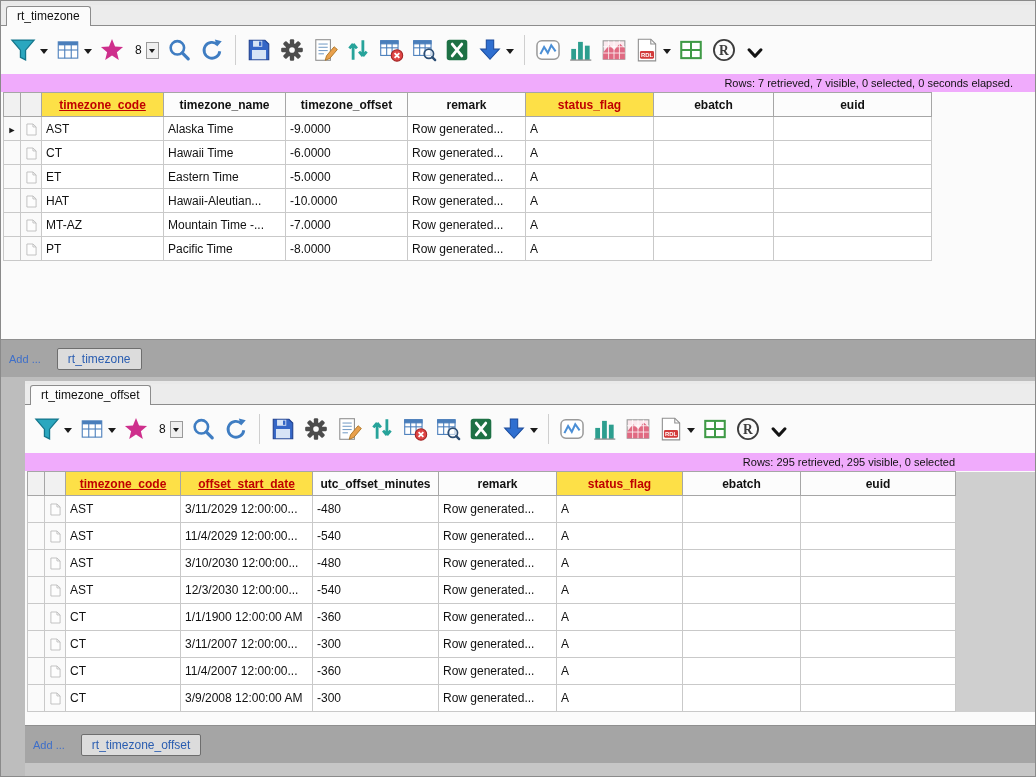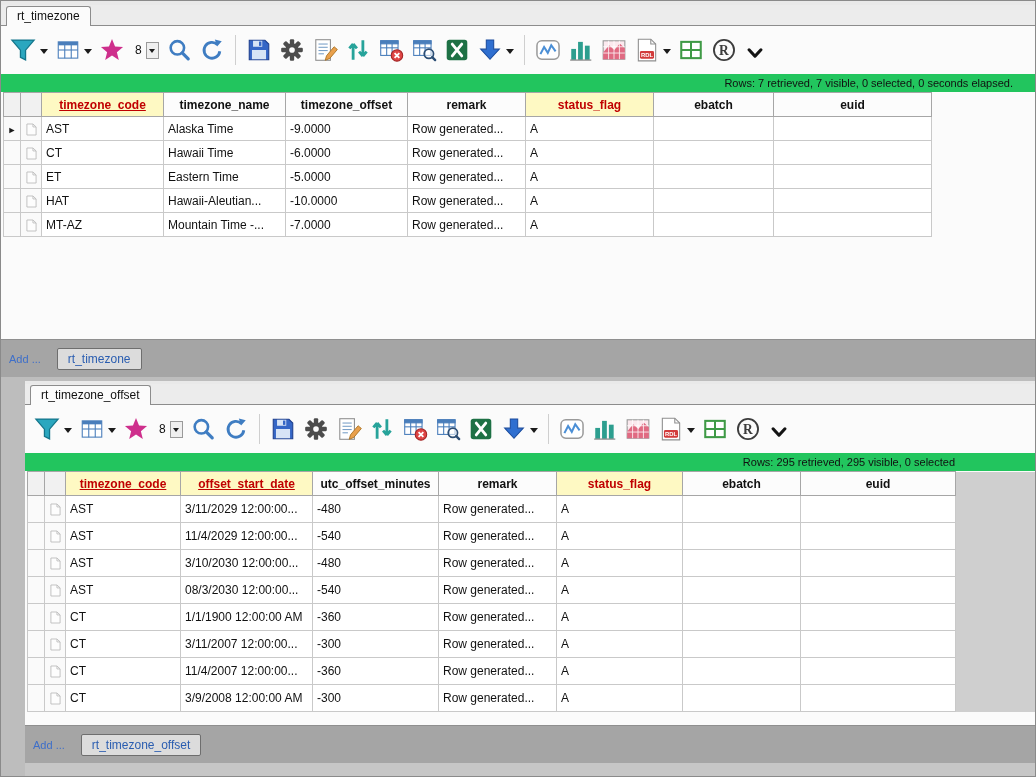--- a/index.html
+++ b/index.html
@@ -38,33 +38,33 @@
     border-top: 5px solid #1b1b1b; margin: 6px 0 0 3px;
   }
   .caret.small { border-width: 3px; border-top-width: 4px; margin: 4px 0 0 0; }
   .sep { width: 1px; height: 30px; background: #cfcfcf; margin: 0 5px; flex: none; }
   .limitval { font-size: 12px; margin: 0 4px 0 3px; color: #111; }
   .minicombo {
     width: 13px; height: 17px; border: 1px solid #9a9a9a; background: #efefef;
     display: flex; align-items: center; justify-content: center;
   }
 
-  .statusrow { height: 18px; background: #22c55e; display: flex; justify-content: flex-end; align-items: center; }
+  .statusrow { height: 18px; background: #f0abfc; display: flex; justify-content: flex-end; align-items: center; }
   .status { font-size: 11px; color: #111; }
   .panel-0 .status { margin-right: 22px; }
   .panel-1 .status { margin-right: 104px; }
 
   .gridarea { flex: 1; overflow: hidden; background: #fbfbfb; padding-left: 2px; }
   table.grid { border-collapse: collapse; table-layout: fixed; width: 100%; }
   .grid th, .grid td { overflow: hidden; white-space: nowrap; }
   .header-row th {
     height: 24px; border: 1px solid #a6a6a6; background: #fcfcfc;
     font-size: 12px; font-weight: bold; text-align: center; padding: 0 3px; color: #111;
   }
-  .header-row th.key { background: #fef9c3; color: #c00000; font-weight: bold; }
+  .header-row th.key { background: #fde047; color: #c00000; font-weight: bold; }
   .header-row th.und { text-decoration: underline; }
   .header-row th.selh { background: #f1f1f1; }
   .grid th.filler, .grid td.filler { border: none; background: transparent; }
   .panel-1 .grid th.filler, .panel-1 .grid td.filler { background: #cfcfcf; }
   .grid td { height: 24px; border: 1px solid #c9c9c9; font-size: 12px; padding: 0 4px; background: #fff; color: #111; }
   .panel-1 .grid td { height: 27px; }
   .grid td.sel1 { padding: 0; text-align: center; background: #fafafa; width: 17px; }
   .grid td.sel2 { padding: 0; text-align: center; background: #fafafa; }
   .cur { font-size: 9px; color: #1a1a1a; }
   .rowglyph { width: 11px; height: 13px; vertical-align: middle; }
@@ -398,20 +398,35 @@
                   </svg></td>
                 <td class="cell">MT-AZ</td>
                 <td class="cell">Mountain Time -...</td>
                 <td class="cell">-7.0000</td>
                 <td class="cell">Row generated...</td>
                 <td class="cell">A</td>
                 <td class="cell"></td>
                 <td class="cell"></td>
                 <td class="filler"></td>
               </tr>
+              <tr>
+                <td class="sel1"></td>
+                <td class="sel2"><svg class="rowglyph" viewBox="0 0 12 14">
+                    <path d="M1 1h6.6l3.4 3.2V13H1z" fill="#fdfdfd" stroke="#bdbdbd"></path>
+                    <path d="M7.6 1v3.2H11" fill="none" stroke="#bdbdbd"></path>
+                  </svg></td>
+                <td class="cell">PT</td>
+                <td class="cell">Pacific Time</td>
+                <td class="cell">-8.0000</td>
+                <td class="cell">Row generated...</td>
+                <td class="cell">A</td>
+                <td class="cell"></td>
+                <td class="cell"></td>
+                <td class="filler"></td>
+              </tr>
             </tbody>
       </table>
     </div>
 
     <div class="bottombar">
       <span class="addlink">Add ...</span>
       <button class="bottomtab">rt_timezone</button>
     </div>
 
   </section>
@@ -705,21 +720,21 @@
                 <td class="cell"></td>
                 <td class="filler"></td>
               </tr>
               <tr>
                 <td class="sel1"></td>
                 <td class="sel2"><svg class="rowglyph" viewBox="0 0 12 14">
                     <path d="M1 1h6.6l3.4 3.2V13H1z" fill="#fdfdfd" stroke="#bdbdbd"></path>
                     <path d="M7.6 1v3.2H11" fill="none" stroke="#bdbdbd"></path>
                   </svg></td>
                 <td class="cell">AST</td>
-                <td class="cell">08/3/2030 12:00:00...</td>
+                <td class="cell">12/3/2030 12:00:00...</td>
                 <td class="cell">-540</td>
                 <td class="cell">Row generated...</td>
                 <td class="cell">A</td>
                 <td class="cell"></td>
                 <td class="cell"></td>
                 <td class="filler"></td>
               </tr>
               <tr>
                 <td class="sel1"></td>
                 <td class="sel2"><svg class="rowglyph" viewBox="0 0 12 14">

